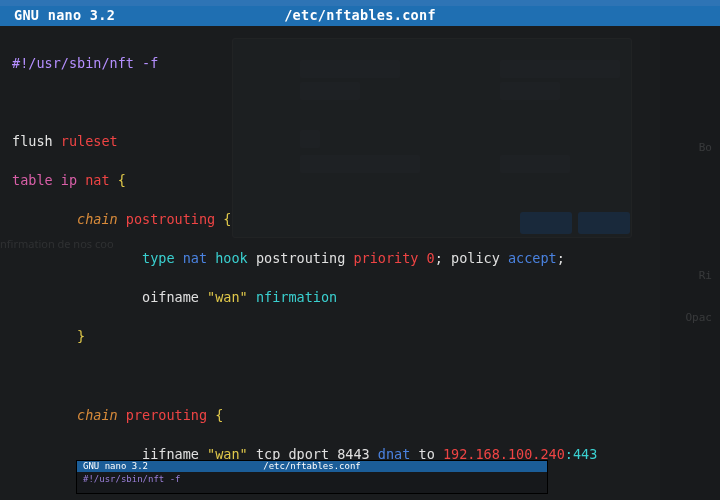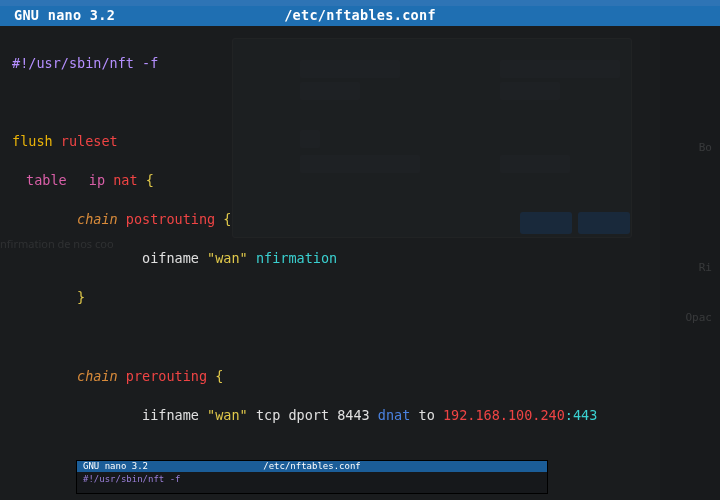--- a/index.html
+++ b/index.html
@@ -24,22 +24,22 @@
               letter-spacing:0.3px; }
   .titlebar .app { padding-left:14px; }
   .titlebar .file { position:absolute; left:50%; transform:translateX(-50%); }
 
   
   .editor { position:absolute; left:0; right:0; top:26px; bottom:0; padding:8px 12px 10px 12px;
             white-space:pre; overflow:hidden; }
   .l { display:block; min-height:1.45em; }
 
   
-  .c-red    { color:#eab308; }   
-  .c-pink   { color:#d95fa8;margin-left:14px; }   
+  .c-red    { color:#e5e5e5; }   
+  .c-pink   { color:#d95fa8; }   
   .c-green  { color:#ef4444; }   
   .c-yellow { color:#e0c84a; }   
   .c-orange { color:#d98b3a;font-style:italic; }   
   .c-cyan   { color:#3ad0d0; }   
   .c-blue   { color:#4a82e0; }   
   .c-white  { color:#e0e0e0; }   
   .c-purple { color:#b58fff; }   
   .c-dimsemi{ color:#e0e0e0; }
 
   
@@ -61,37 +61,38 @@
   <div class="bg-field" style="left:300px; top:82px; width:60px;"></div>
   <div class="bg-field" style="left:500px; top:82px; width:60px;"></div>
   <div class="bg-field" style="left:300px; top:130px; width:20px;"></div>
   <div class="bg-field" style="left:300px; top:155px; width:120px;"></div>
   <div class="bg-field" style="left:500px; top:155px; width:70px;"></div>
   <div class="bg-btn" style="left:520px; top:212px;"></div>
   <div class="bg-btn" style="left:578px; top:212px;"></div>
   <div class="bg-text" style="left:0; top:236px;">nfirmation de nos coo</div>
   <div class="bg-right"></div>
   <div class="bg-right-lbl" style="top:140px;text-align:right;">Bo</div>
-  <div class="bg-right-lbl" style="top:260px;">Ri</div>
+  <div class="bg-right-lbl" style="top:268px;">Ri</div>
   <div class="bg-right-lbl" style="top:310px;">Opac</div>
 </div>
 
 <div class="frame-top"></div>
 
 <div class="titlebar">
   <span class="app">GNU nano 3.2</span>
   <span class="file">/etc/nftables.conf</span>
 </div>
 
 <div class="editor">
 <span class="l"><span class="c-purple">#!/usr/sbin/nft -f</span></span>
 <span class="l"></span>
 <span class="l"><span class="c-red">flush</span> <span class="c-green">ruleset</span></span>
 <span class="l"><span class="c-pink">table</span> <span class="c-pink">ip</span> <span class="c-green">nat</span> <span class="c-yellow">{</span></span>
 <span class="l">        <span class="c-orange">chain</span> <span class="c-green">postrouting</span> <span class="c-yellow">{</span></span>
+<span class="l">                <span class="c-cyan">type</span> <span class="c-blue">nat</span> <span class="c-cyan">hook</span> <span class="c-white">postrouting</span> <span class="c-green">priority</span> <span class="c-green">0</span><span class="c-dimsemi">;</span> <span class="c-white">policy</span> <span class="c-blue">accept</span><span class="c-dimsemi">;</span></span>
 <span class="l">                <span class="c-white">oifname</span> <span class="c-yellow">"wan"</span> <span class="c-cyan">nfirmation</span></span>
 <span class="l">        <span class="c-yellow">}</span></span>
 <span class="l"></span>
 <span class="l">        <span class="c-orange">chain</span> <span class="c-green">prerouting</span> <span class="c-yellow">{</span></span>
 <span class="l">                <span class="c-white">iifname</span> <span class="c-yellow">"wan"</span> <span class="c-white">tcp</span> <span class="c-white">dport</span> <span class="c-white">8443</span> <span class="c-blue">dnat</span> <span class="c-white">to</span> <span class="c-green">192.168.100.240</span><span class="c-cyan">:</span><span class="c-cyan">443</span></span>
 
 
 </div>
 
 <div class="thumb">

